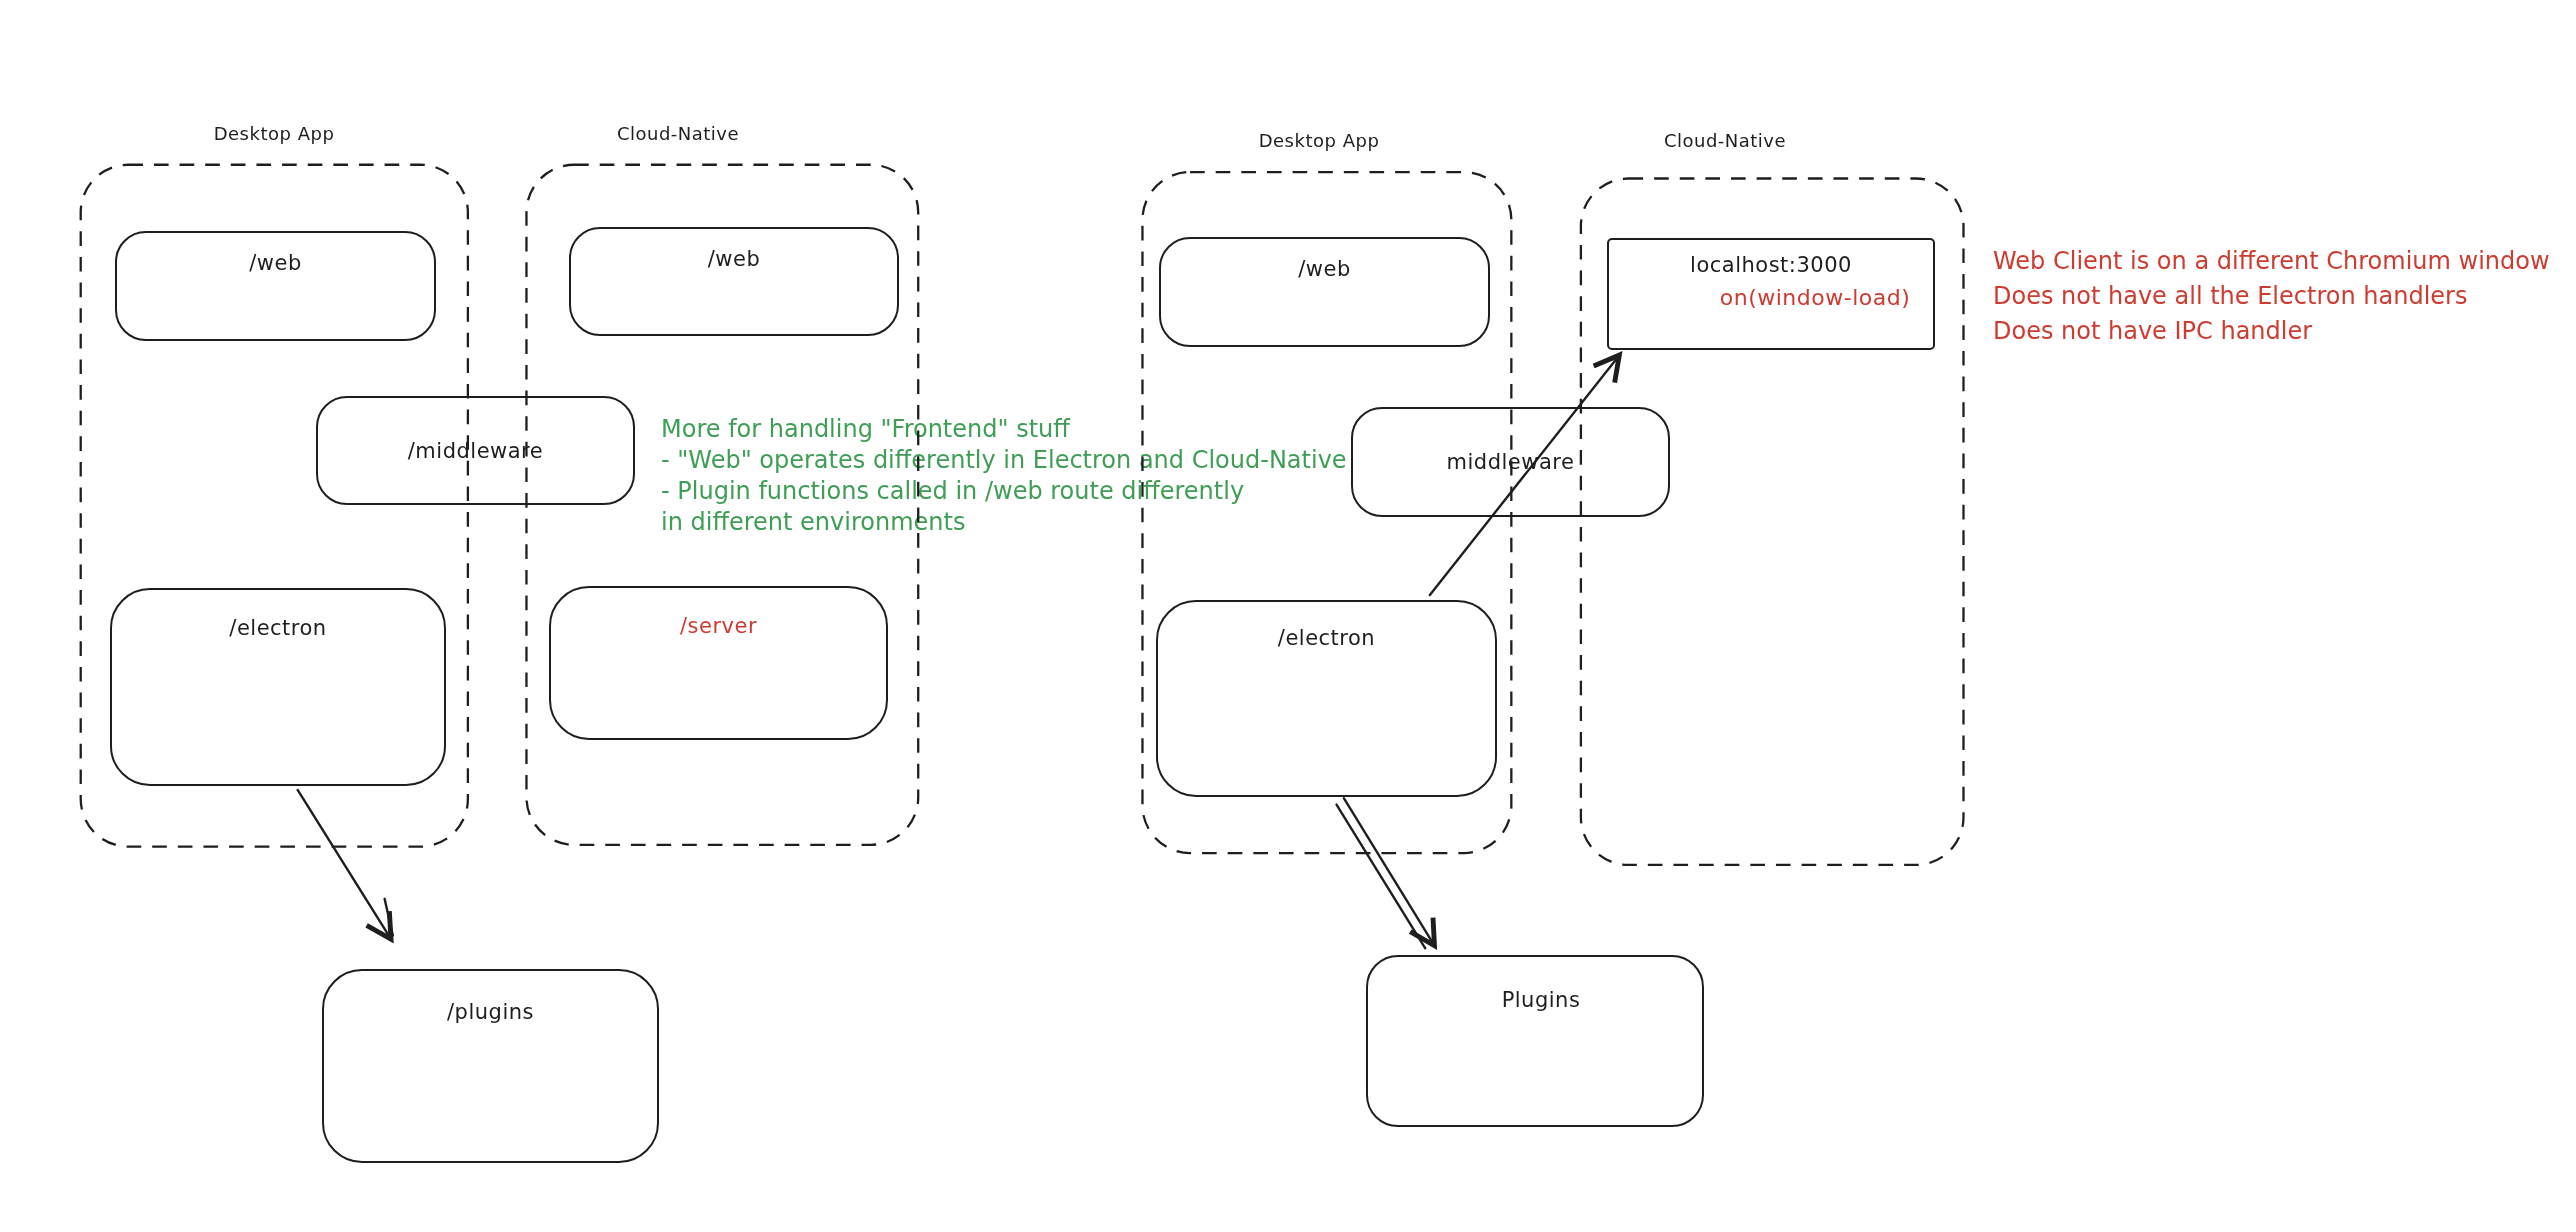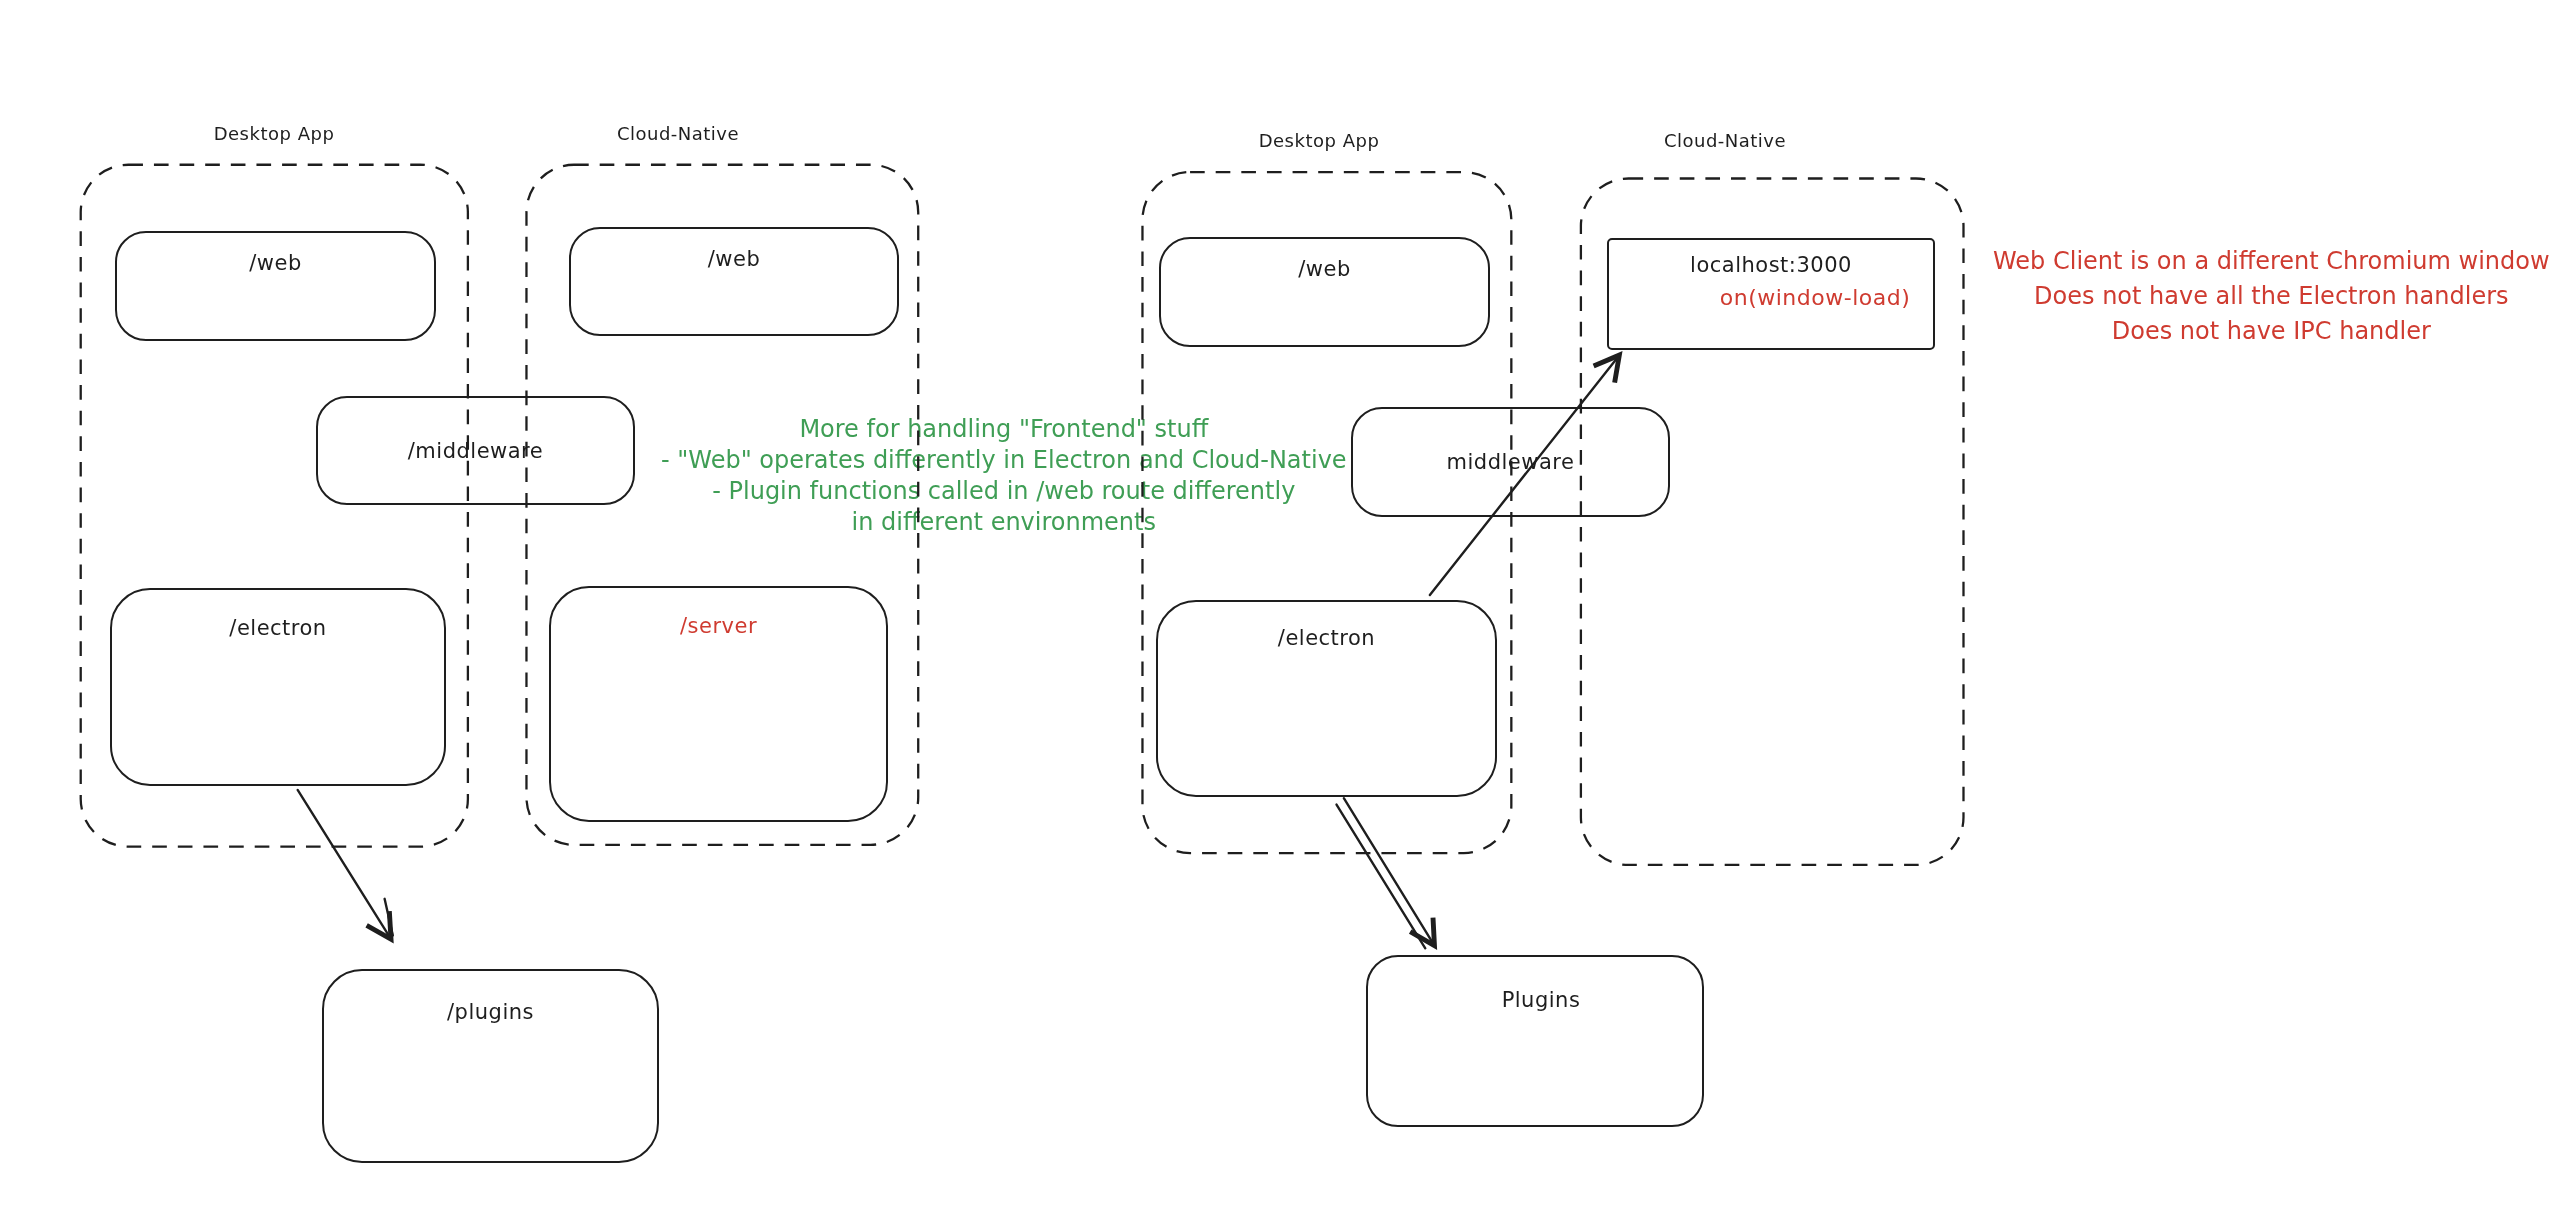--- a/index.html
+++ b/index.html
@@ -40,21 +40,20 @@
     transform: translateX(-50%);
     font-size: 18px;
     white-space: nowrap;
     z-index: 2;
     letter-spacing: 0.5px;
   }
   .note {
     position: absolute;
     z-index: 2;
     white-space: nowrap;
-    text-align: center;
   }
   .note .note-line { display: block; }
   .note.green {
     color: var(--green);
     font-size: 24px;
     line-height: 31px;
   }
   .note.red {
     color: var(--red);
     font-size: 24px;
@@ -113,21 +112,21 @@
   </div>
 
   <div class="box mid" style="left:316px; top:396px; width:319px; height:109px; border-radius:31px;">
     <span class="box-label">/middleware</span>
   </div>
 
   <div class="box" style="left:110px; top:588px; width:336px; height:198px; border-radius:40px; padding-top:26px;">
     <span class="box-label">/electron</span>
   </div>
 
-  <div class="box" style="left:549px; top:586px; width:339px; height:236px; border-radius:40px; padding-top:26px;">
+  <div class="box" style="left:549px; top:586px; width:339px; height:154px; border-radius:40px; padding-top:26px;">
     <span class="box-label red-text">/server</span>
   </div>
 
   <div class="box" style="left:322px; top:969px; width:337px; height:194px; border-radius:40px; padding-top:29px;">
     <span class="box-label">/plugins</span>
   </div>
 
   <div class="note green" style="left:661px; top:414px;">
     <span class="note-line">More for handling "Frontend" stuff</span>
     <span class="note-line">- "Web" operates differently in Electron and Cloud-Native</span>

